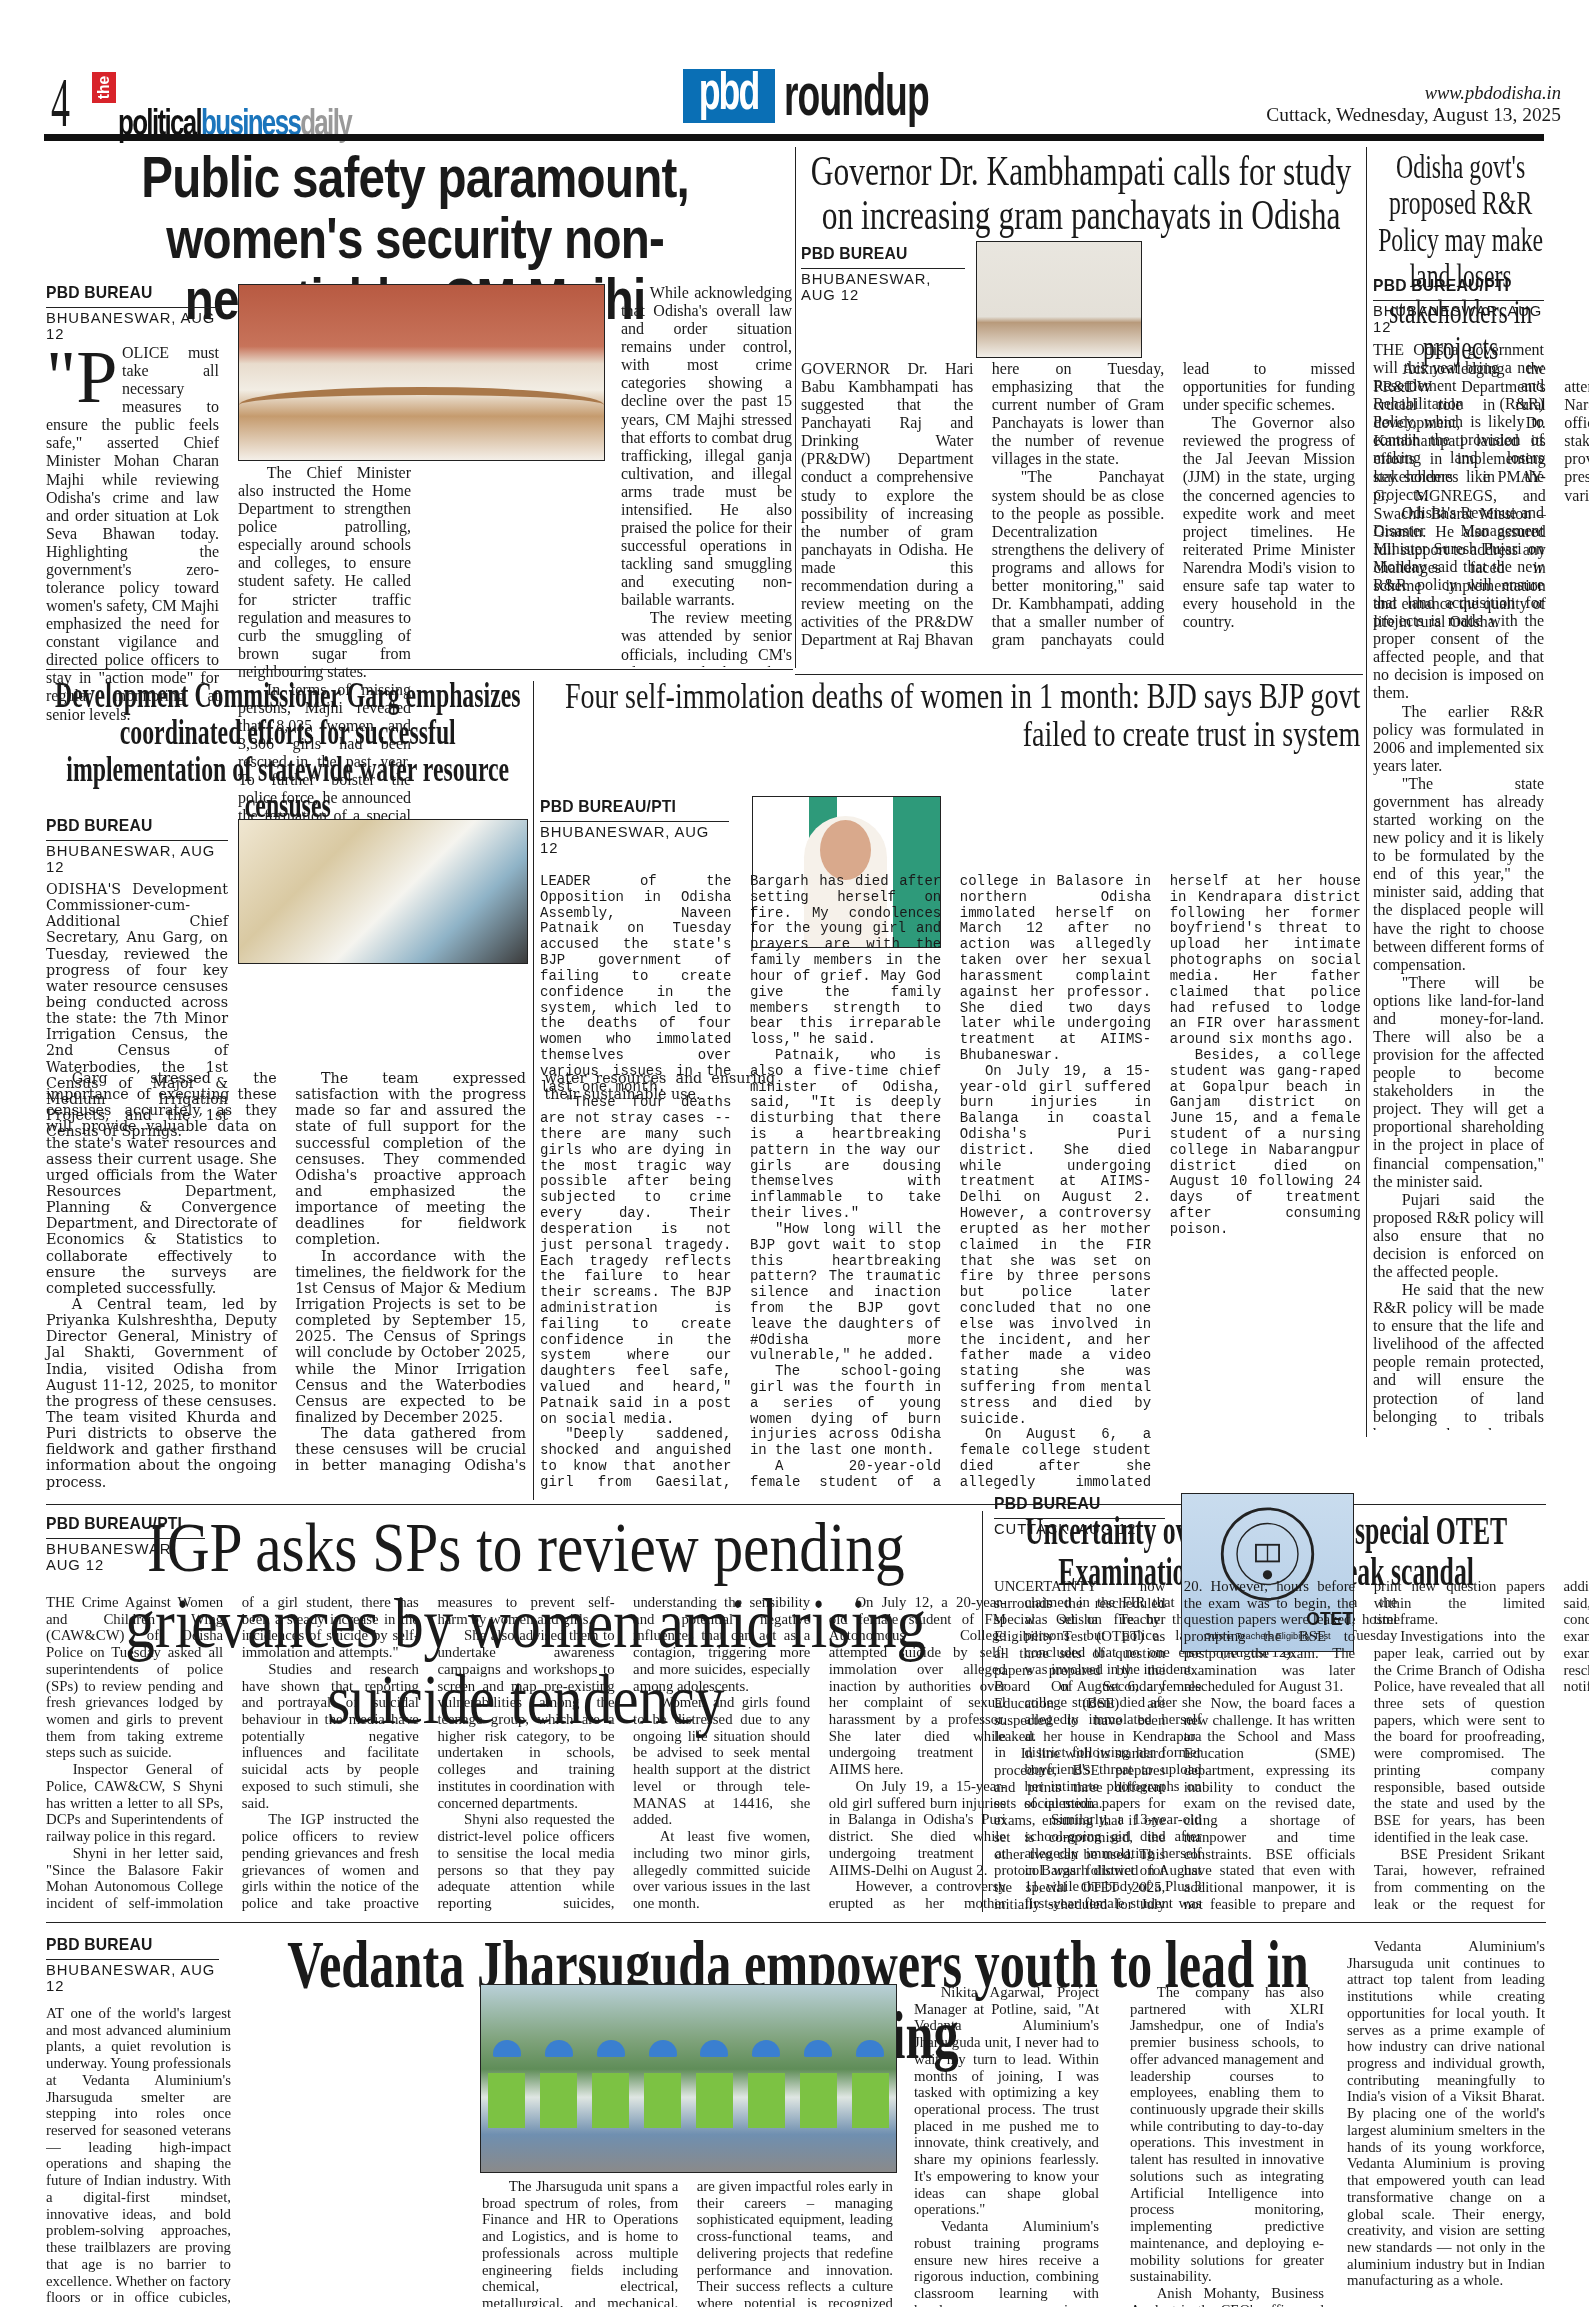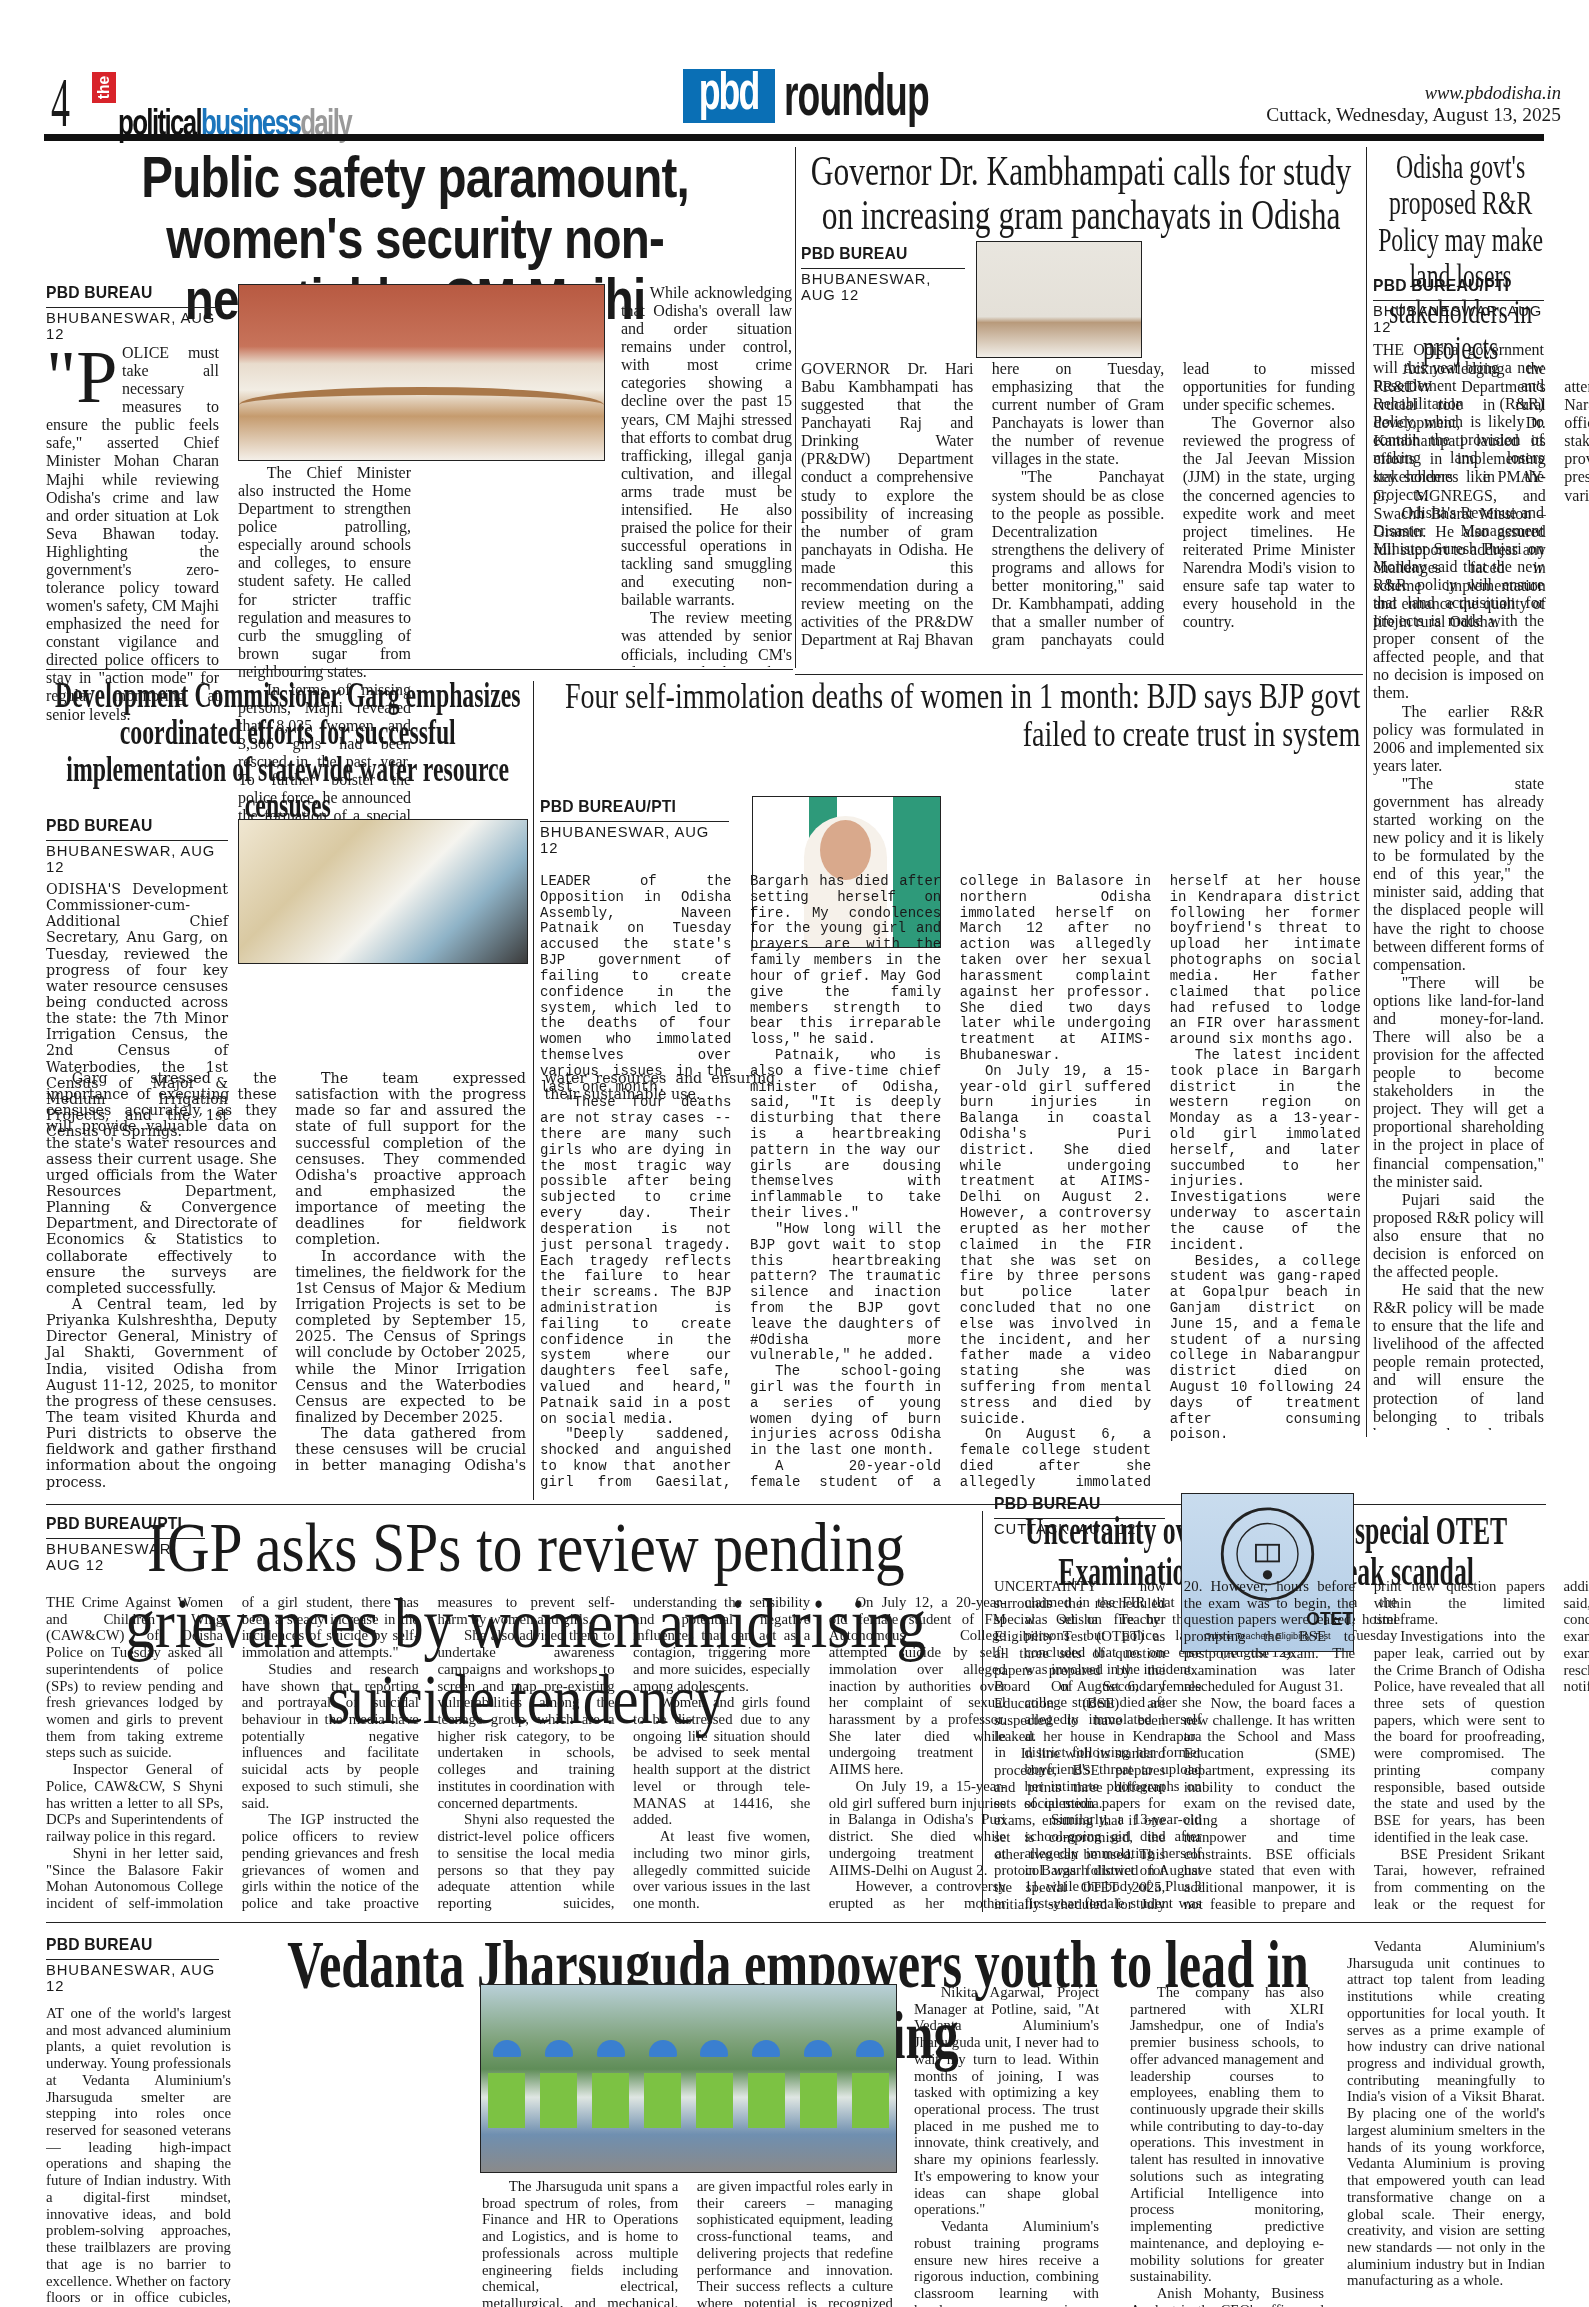--- a/index.html
+++ b/index.html
@@ -145,21 +145,20 @@
 <div class="abs body cols" style="left:540px;top:874px;width:821px;height:623px;columns:4;column-gap:18.5px;font-family:Liberation Mono, monospace;font-size:14px;">
   <p class="first">LEADER of the Opposition in Odisha Assembly, Naveen Patnaik on Tuesday accused the state's BJP government of failing to create confidence in the system, which led to the deaths of four women who immolated themselves over various issues in the last one month.</p>
   <p>"These four deaths are not stray cases -- there are many such girls who are dying in the most tragic way possible after being subjected to crime every day. Their desperation is not just personal tragedy. Each tragedy reflects the failure to hear their screams. The BJP administration is failing to create confidence in the system where our daughters feel safe, valued and heard," Patnaik said in a post on social media.</p>
   <p>"Deeply saddened, shocked and anguished to know that another girl from Gaesilat, Bargarh has died after setting herself on fire. My condolences for the young girl and prayers are with the family members in the hour of grief. May God give the family members strength to bear this irreparable loss," he said.</p>
   <p>Patnaik, who is also a five-time chief minister of Odisha, said, "It is deeply disturbing that there is a heartbreaking pattern in the way our girls are dousing themselves with inflammable to take their lives."</p>
   <p>"How long will the BJP govt wait to stop this heartbreaking pattern? The traumatic silence and inaction from the BJP govt leave the daughters of #Odisha more vulnerable," he added.</p>
   <p>The school-going girl was the fourth in a series of young women dying of burn injuries across Odisha in the last one month.</p>
   <p>A 20-year-old female student of a college in Balasore in northern Odisha immolated herself on March 12 after no action was allegedly taken over her sexual harassment complaint against her professor. She died two days later while undergoing treatment at AIIMS-Bhubaneswar.</p>
   <p>On July 19, a 15-year-old girl suffered burn injuries in Balanga in coastal Odisha's Puri district. She died while undergoing treatment at AIIMS-Delhi on August 2. However, a controversy erupted as her mother claimed in the FIR that she was set on fire by three persons but police later concluded that no one else was involved in the incident, and her father made a video stating she was suffering from mental stress and died by suicide.</p>
   <p>On August 6, a female college student died after she allegedly immolated herself at her house in Kendrapara district following her former boyfriend's threat to upload her intimate photographs on social media. Her father claimed that police had refused to lodge an FIR over harassment around six months ago.</p>
-  <p>The latest incident took place in Bargarh district in the western region on Monday as a 13-year-old girl immolated herself, and later succumbed to her injuries. Investigations were underway to ascertain the cause of the incident.</p>
   <p>Besides, a college student was gang-raped at Gopalpur beach in Ganjam district on June 15, and a female student of a nursing college in Nabarangpur district died on August 10 following 24 days of treatment after consuming poison.</p>
 </div>
 <div class="hr" style="left:46px;top:1504px;width:1500px;"></div>
 
 <div class="abs headline-serif" style="left:46px;top:1511px;width:960px;font-size:69px;line-height:1.1;">
   <span class="cond" style="transform:scaleX(0.86);width:116%;margin-left:-8%;">IGP asks SPs to review pending grievances by women amid rising suicide tendency</span>
 </div>
 <div class="abs" style="left:46px;top:1518px;width:0;"></div>
 <div class="abs" style="left:46px;top:1513px;width:0;"></div>
 <div class="abs" style="left:46px;top:1513px;"></div>

